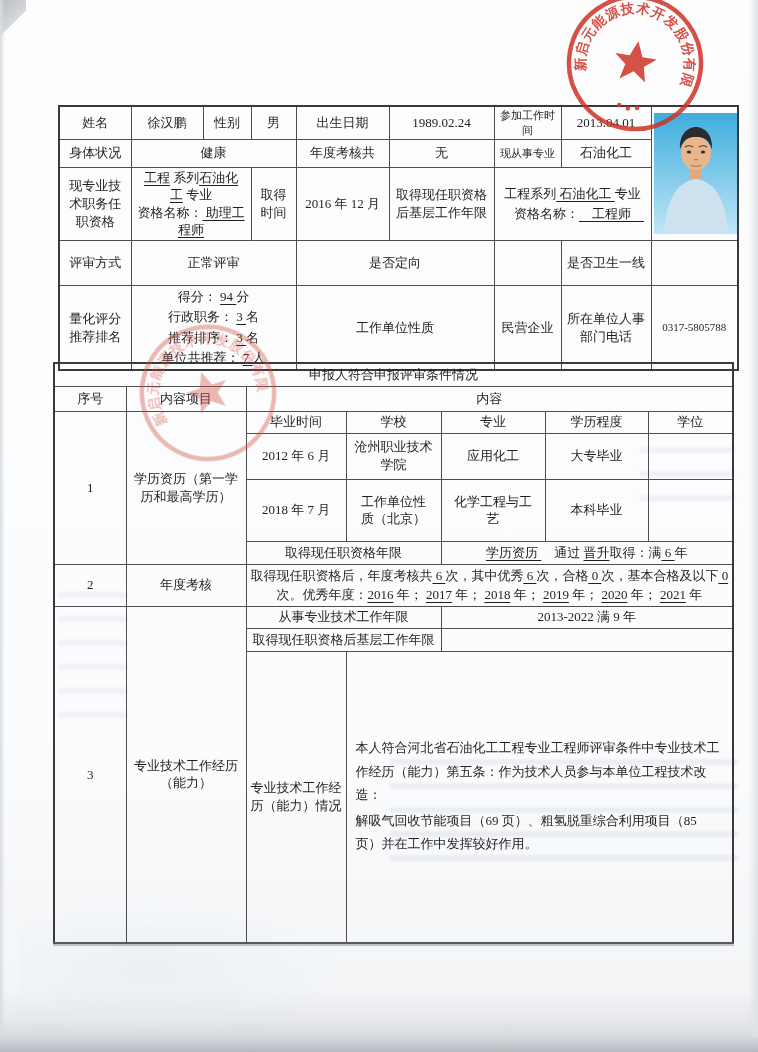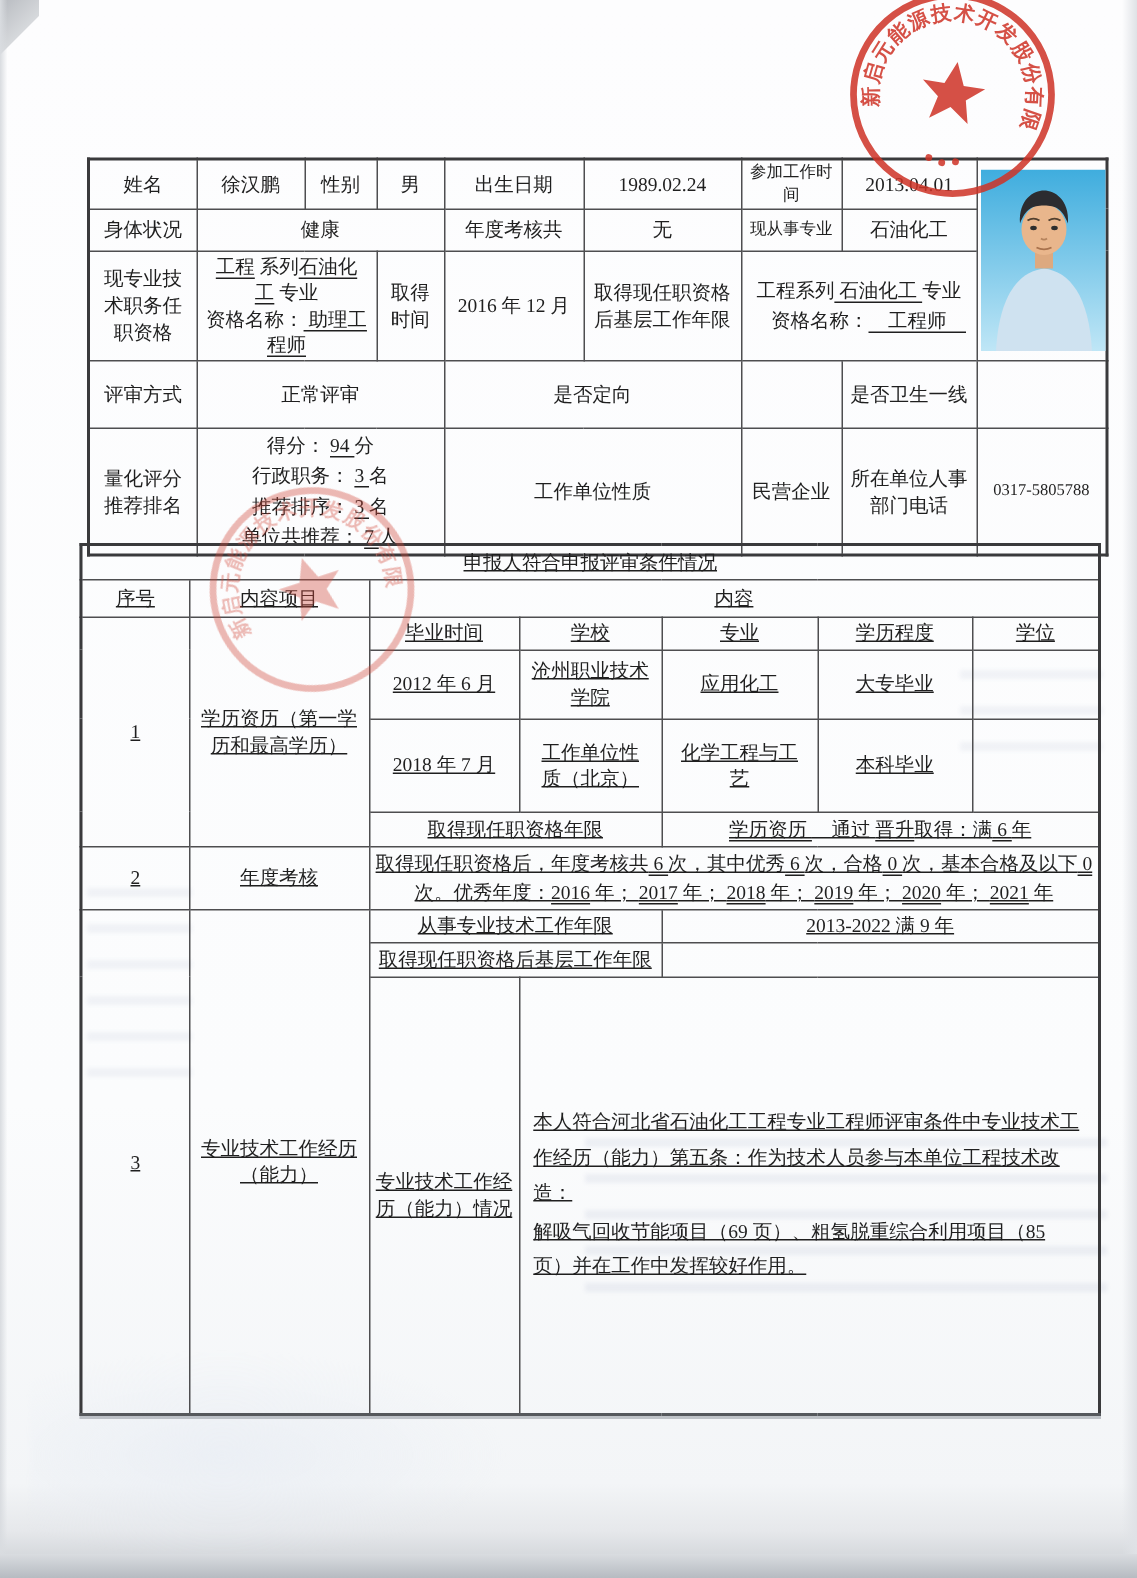--- a/index.html
+++ b/index.html
@@ -130,21 +130,21 @@
         <div><span>单位共推荐： </span><span class="u"> 7 </span><span> 人</span></div>
       </td>
       <td colspan="2">工作单位性质</td>
       <td>民营企业</td>
       <td>所在单位人事部门电话</td>
       <td class="small">0317-5805788</td>
     </tr>
   </tbody>
     </table>
 
-  <table class="t" id="t2" style="left:53px;top:362px;width:679px;text-decoration:underline;">
+  <table class="t" id="t2" style="left:53px;top:362px;width:679px;">
     <colgroup>
         <col style="width:72px">
         <col style="width:120px">
         <col style="width:100px">
         <col style="width:95px">
       <col style="width:104px">
         <col style="width:103px">
         <col style="width:85px">
       </colgroup>
     <tbody>

